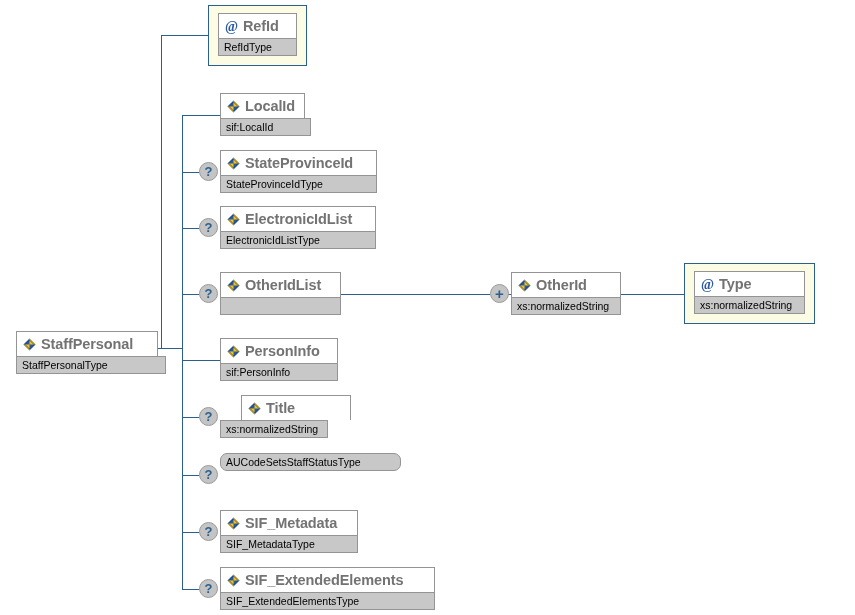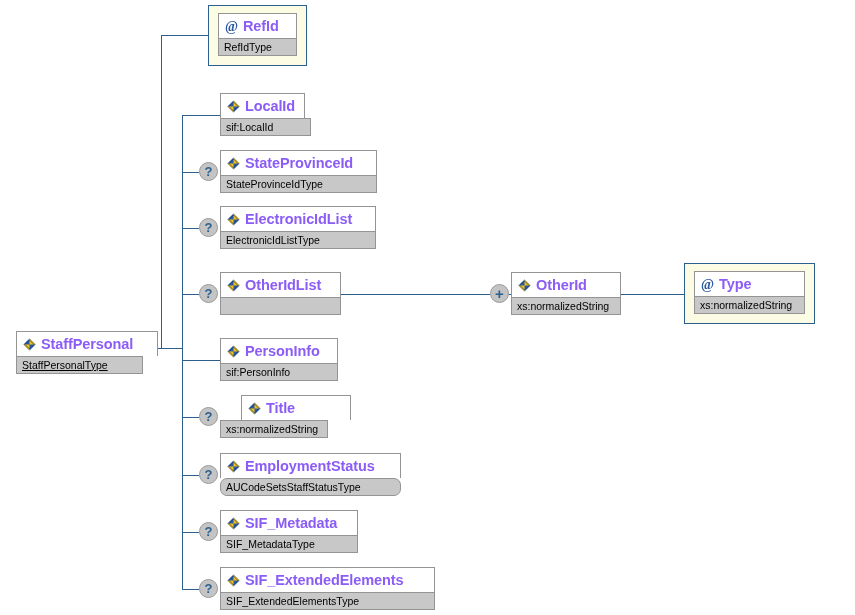--- a/index.html
+++ b/index.html
@@ -40,21 +40,21 @@
     border-bottom: none;
     height: 25px;
     display: flex;
     align-items: center;
     padding-left: 5px;
     white-space: nowrap;
   }
   .node .hdr .label {
     font-size: 14.5px;
     font-weight: bold;
-    color: #8b5cf6;
+    color: #737373;
     letter-spacing: -0.1px;
     padding-left: 4px;
     line-height: 1;
   }
   .node .typebar {
     box-sizing: border-box;
     background: #c8c8c8;
     border: 1px solid #949494;
     height: 18px;
     display: flex;
@@ -135,21 +135,21 @@
     <div class="hdr">
       <svg class="ic" viewBox="0 0 16 16">
         <polygon points="8,1.5 14.5,8 8,14.5 1.5,8" fill="#2a5aa0"></polygon>
         <polygon points="8,1.5 14.5,8 8,8" fill="#f5c21b"></polygon>
         <polygon points="1.5,8 8,8 8,14.5" fill="#f5c21b"></polygon>
         <polygon points="8,4 12,8 8,12 4,8" fill="#fdfdfd" opacity="0.0"></polygon>
         <path d="M8,3.2 L12.8,8 L8,12.8 L3.2,8 Z" fill="none" stroke="#1d3f73" stroke-width="0.8"></path>
       </svg>
       <span class="label">StaffPersonal</span>
     </div>
-    <div class="typebar" style="width:127px;text-decoration:underline;">
+    <div class="typebar" style="width:150px;">
       <span class="t">StaffPersonalType</span>
     </div>
   </div>
 
   <div class="attrwrap" style="left:208px; top:5px; width:99px; height:61px;"></div>
   <div class="node" style="left:218px; top:13px; width:79px;">
     <div class="hdr">
       <svg class="ic" viewBox="0 0 16 16">
         <text x="8" y="13" font-family="Liberation Serif, serif" font-size="15" font-weight="bold" fill="#2a5aa0" text-anchor="middle">@</text>
       </svg>
@@ -278,29 +278,20 @@
       </svg>
       <span class="label">Title</span>
     </div>
     <div class="typebar" style="width:108px;">
       <span class="t">xs:normalizedString</span>
     </div>
   </div>
 
   <div class="card" style="left:199px; top:465px;">?</div>
   <div class="node" style="left:220px; top:453px; width:181px;">
-    <div class="hdr" style="width:181px;">
-      <svg class="ic" viewBox="0 0 16 16">
-        <polygon points="8,1.5 14.5,8 8,14.5 1.5,8" fill="#2a5aa0"></polygon>
-        <polygon points="8,1.5 14.5,8 8,8" fill="#f5c21b"></polygon>
-        <polygon points="1.5,8 8,8 8,14.5" fill="#f5c21b"></polygon>
-        <path d="M8,3.2 L12.8,8 L8,12.8 L3.2,8 Z" fill="none" stroke="#1d3f73" stroke-width="0.8"></path>
-      </svg>
-      <span class="label">EmploymentStatus</span>
-    </div>
     <div class="typebar" style="width:181px;border-radius:7px;">
       <span class="t">AUCodeSetsStaffStatusType</span>
     </div>
   </div>
 
   <div class="card" style="left:199px; top:522px;">?</div>
   <div class="node" style="left:220px; top:510px; width:138px;">
     <div class="hdr" style="width:138px;">
       <svg class="ic" viewBox="0 0 16 16">
         <polygon points="8,1.5 14.5,8 8,14.5 1.5,8" fill="#2a5aa0"></polygon>

